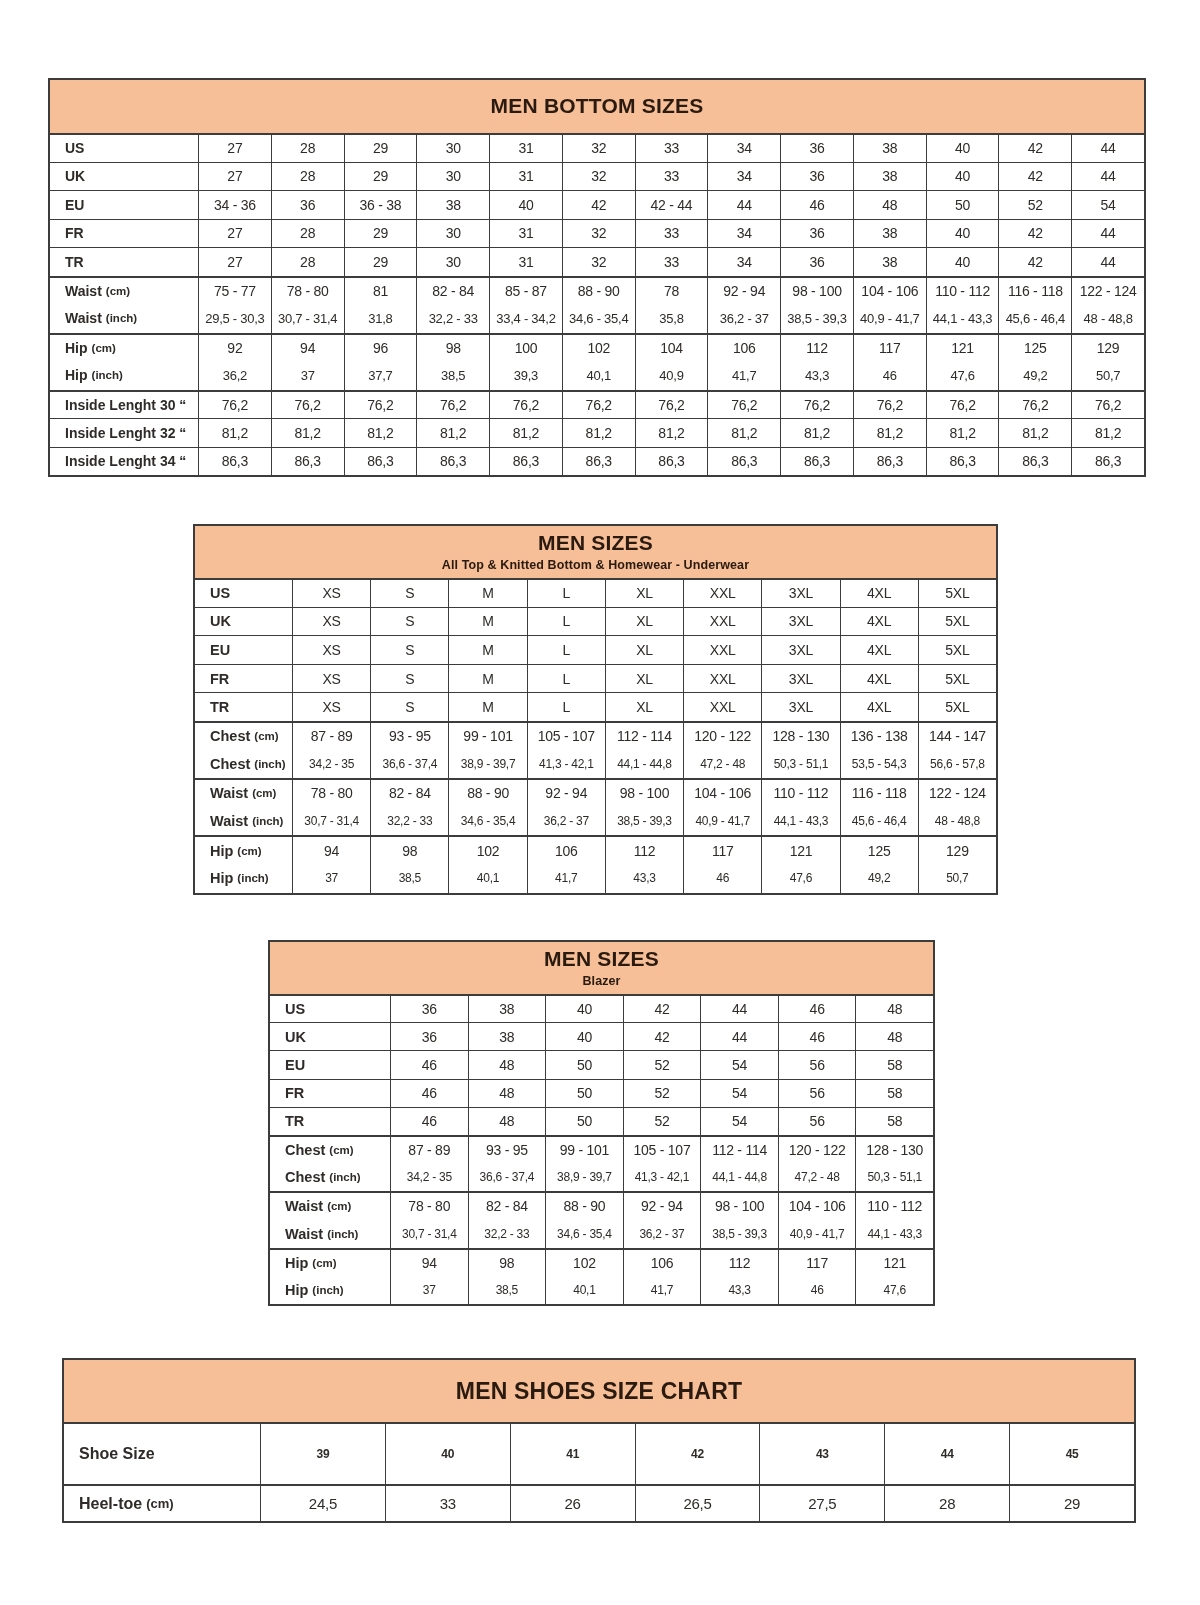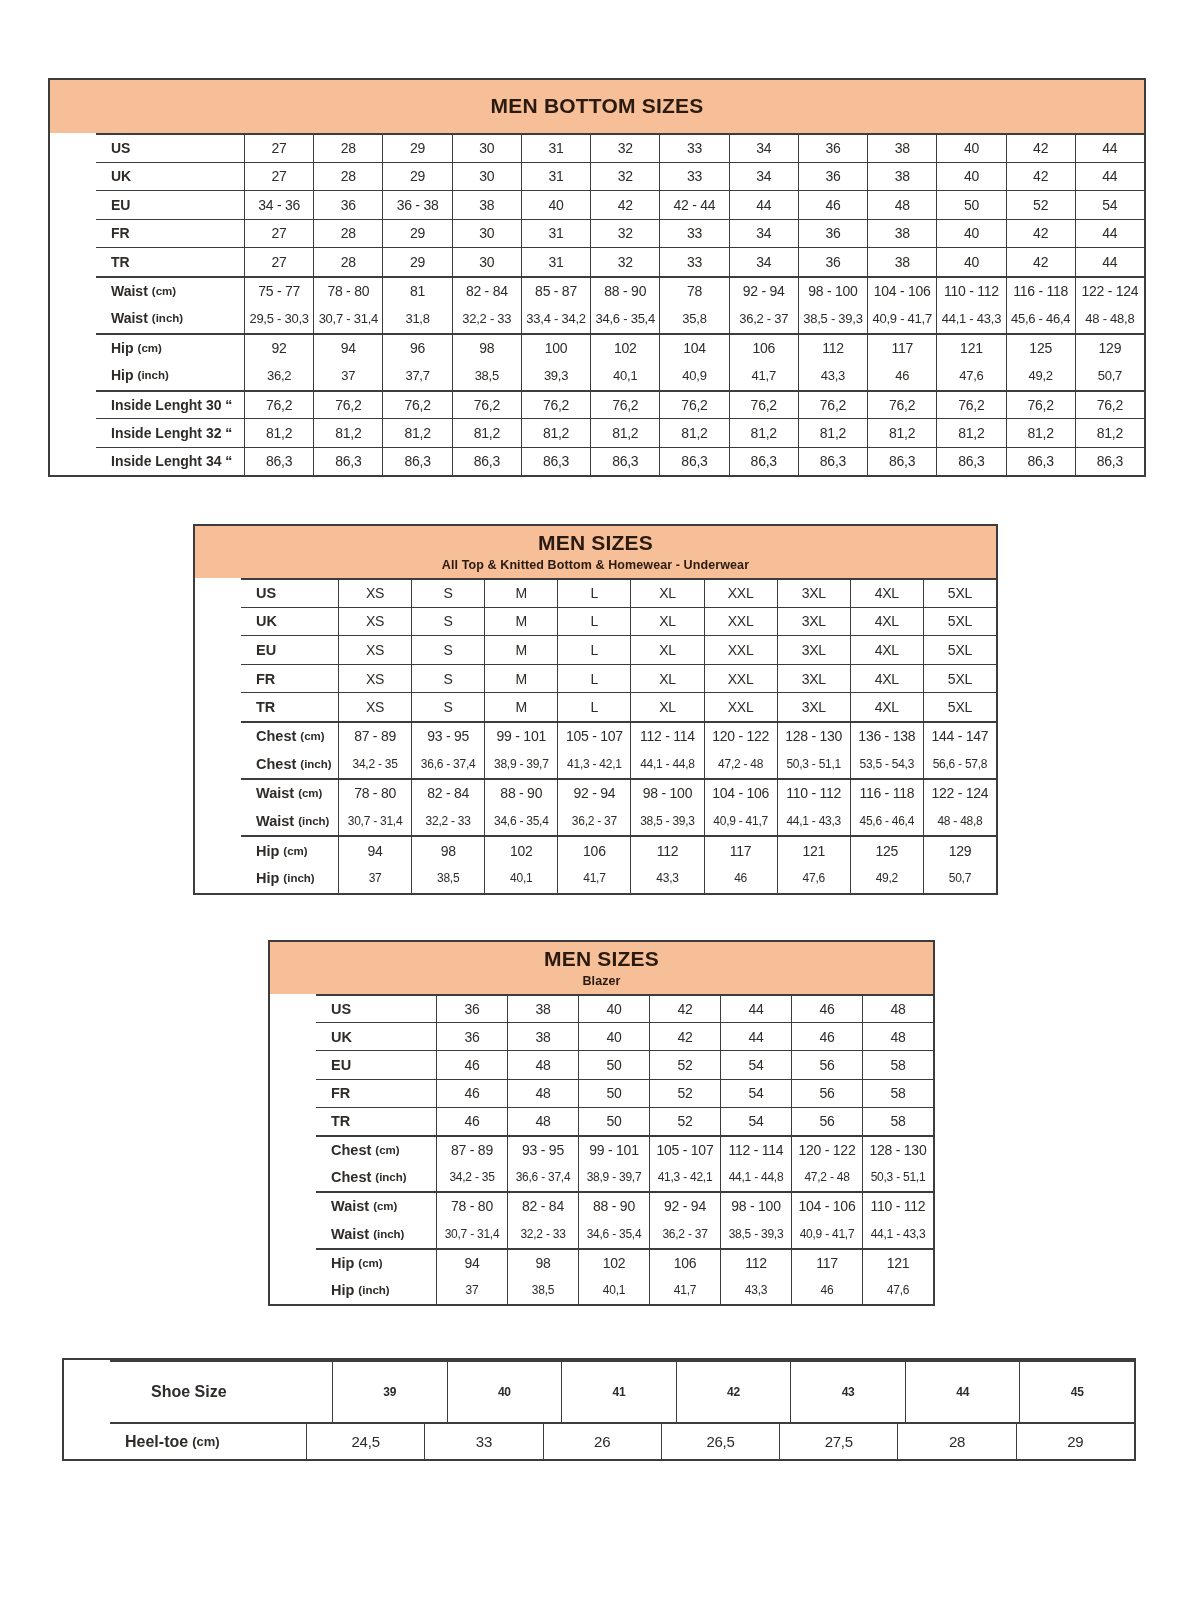--- a/index.html
+++ b/index.html
@@ -29,21 +29,20 @@
     font-size:21px;letter-spacing:.2px;line-height:1.05;
   }
   .table-subtitle{
     font-weight:700;color:var(--title);
     font-size:12.5px;margin-top:3px;letter-spacing:.1px;
   }
   .row{
     display:grid;
     border-top:1.5px solid var(--border);
     align-items:stretch;
-    margin-left:46px;
   }
   .row.d-thick{border-top-width:2px;}
   .row.d-none{border-top:none;}
   .row > div + div{border-left:1.5px solid var(--border);}
   .label-cell{
     display:flex;align-items:center;
     padding-left:15px;gap:4px;
     font-weight:700;white-space:nowrap;
   }
   .unit{font-size:11.5px;font-weight:700;}
@@ -624,22 +623,25 @@
         <div class="cell">40,1</div>
         <div class="cell">41,7</div>
         <div class="cell">43,3</div>
         <div class="cell">46</div>
         <div class="cell">47,6</div>
       </div>
     </div>
 </div>
 
 <div class="size-table t4">
+  <div class="table-header">
+    <div class="table-title">MEN SHOES SIZE CHART</div>
+  </div>
   <div class="tbody">
-      <div class="row d-thick boldcells" style="grid-template-columns: var(--labelw) repeat(7, 1fr); padding-left: 26px;">
+      <div class="row d-thick boldcells" style="grid-template-columns: var(--labelw) repeat(7, 1fr);">
         <div class="label-cell">
           <span>Shoe Size</span>
         </div>
         <div class="cell">39</div>
         <div class="cell">40</div>
         <div class="cell">41</div>
         <div class="cell">42</div>
         <div class="cell">43</div>
         <div class="cell">44</div>
         <div class="cell">45</div>

